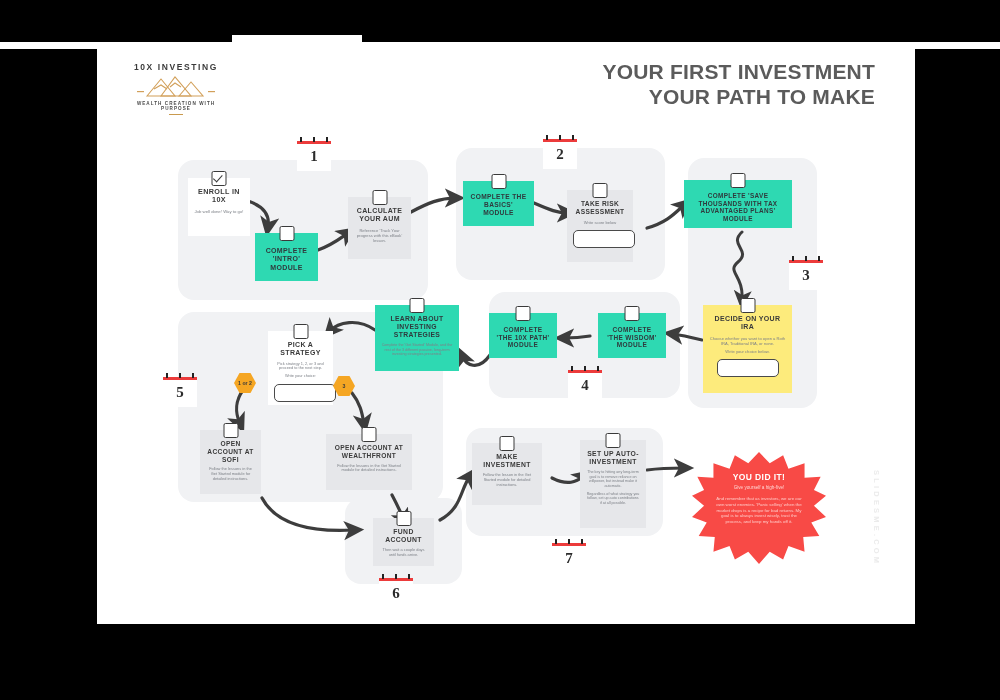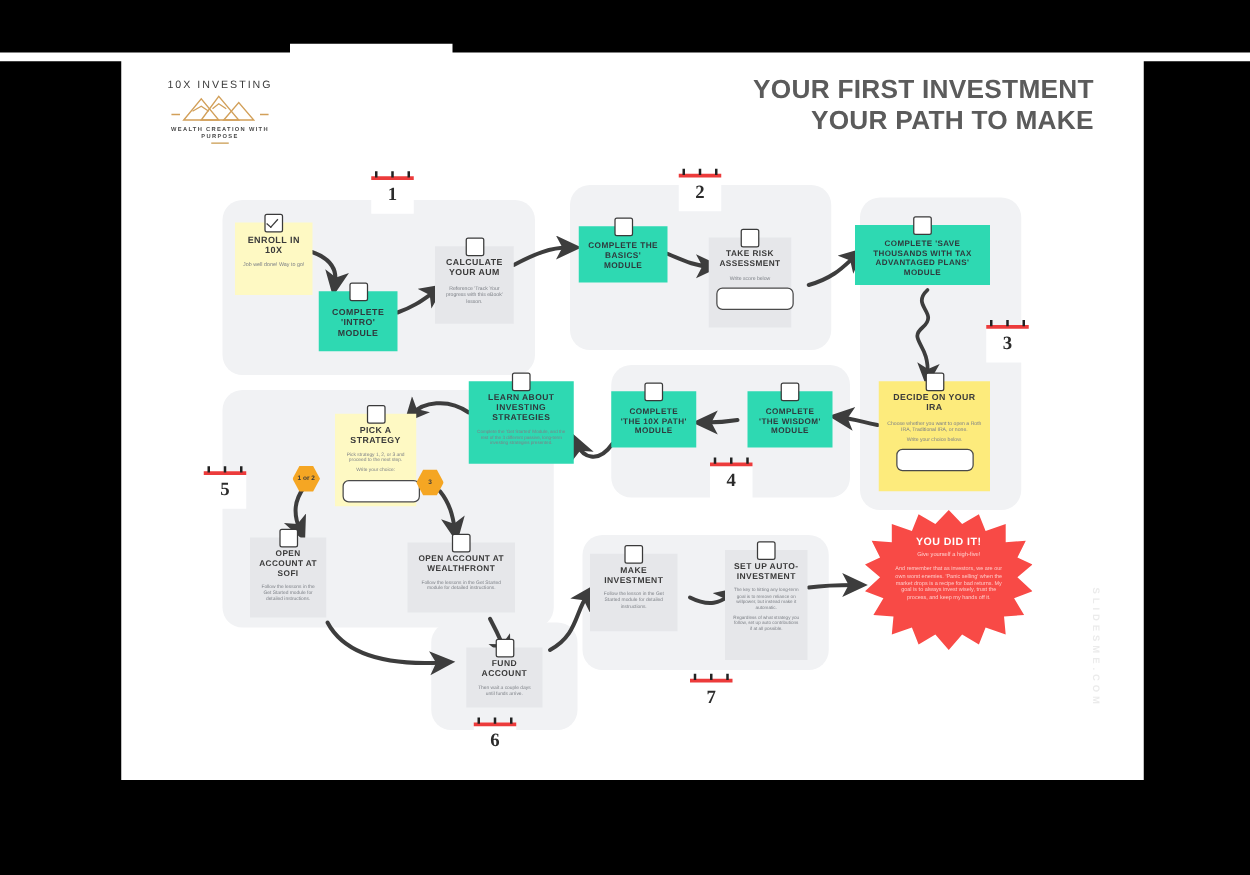--- a/index.html
+++ b/index.html
@@ -18,21 +18,21 @@
   
   .topstrip{
     position:absolute;left:0px;top:42px;width:1000px;height:7px;background:#fff;
   }
   .topstrip2{
     position:absolute;left:232px;top:35px;width:130px;height:8px;background:#fff;
   }
 
   
   .logo{position:absolute;left:126px;top:62px;width:100px;height:52px;text-align:center;}
-  .logo .arc{font-size:8.5px;letter-spacing:1.6px;color:#3b3b3b;font-weight:400;}
+  .logo .arc{font-size:8.5px;letter-spacing:1.6px;color:#3b3b3b;font-weight:700;}
   .logo svg{display:block;margin:1px auto 0;}
   .logo .tag{font-size:4.6px;letter-spacing:1.05px;color:#4a4a4a;margin-top:2px;font-weight:700;}
   .logo .dash{width:14px;height:1px;background:#c99a4e;margin:3px auto 0;}
 
   .title{
     position:absolute;right:125px;top:60px;width:420px;text-align:right;
     color:#5b5b5b;font-weight:bold;font-size:21px;line-height:1.18;
     letter-spacing:0.2px;
   }
 
@@ -46,21 +46,21 @@
   }
   .card .hd{
     font-weight:bold;color:#3a3a3a;line-height:1.18;letter-spacing:.35px;
   }
   .card .sub{
     color:#7d8187;line-height:1.25;margin-top:4px;
   }
   .card.grey{background:#e6e7ea;}
   .card.teal{background:#2ed9b2;}
   .card.teal .hd{color:#2f3a3d;}
-  .card.yellow{background:#fef9c3;}
+  .card.yellow{background:#ffffff;}
   .card.yellow.soft{background:#fdeb7c;}
 
   
   .cbx{
     position:absolute;top:-7px;left:50%;transform:translateX(-50%);
     width:13px;height:13px;background:#fff;border:1.6px solid #3a3a3a;
     border-radius:2px;
   }
   .cbx.checked::after{
     content:"";position:absolute;left:2.5px;top:0.5px;width:4px;height:7.5px;
@@ -298,21 +298,21 @@
     <div class="sub" style="font-size:3.9px;">Follow the lesson in the Get Started module for detailed instructions.</div>
   </div>
 
   <div class="card grey" style="left:580px;top:440px;width:66px;height:88px;">
     <div class="cbx"></div>
     <div class="hd" style="font-size:6.8px;">SET UP AUTO-INVESTMENT</div>
     <div class="sub" style="font-size:3.7px;">The key to hitting any long-term goal is to remove reliance on willpower, but instead make it automatic.</div>
     <div class="sub" style="font-size:3.7px;margin-top:3px;">Regardless of what strategy you follow, set up auto contributions if at all possible.</div>
   </div>
 
-  <div class="burst" style="left:692px;top:408px;">
+  <div class="burst" style="left:692px;top:452px;">
     <div class="bt">YOU DID IT!</div>
     <div class="bs">Give yourself a high-five!</div>
     <div class="bb">And remember that as investors, we are our own worst enemies. 'Panic selling' when the market drops is a recipe for bad returns. My goal is to always invest wisely, trust the process, and keep my hands off it.</div>
   </div>
 
   <div class="ticket" style="left:297px;top:141px;">
     <div class="bar"></div>
     <div class="pegs">
         <i></i>
         <i></i>

